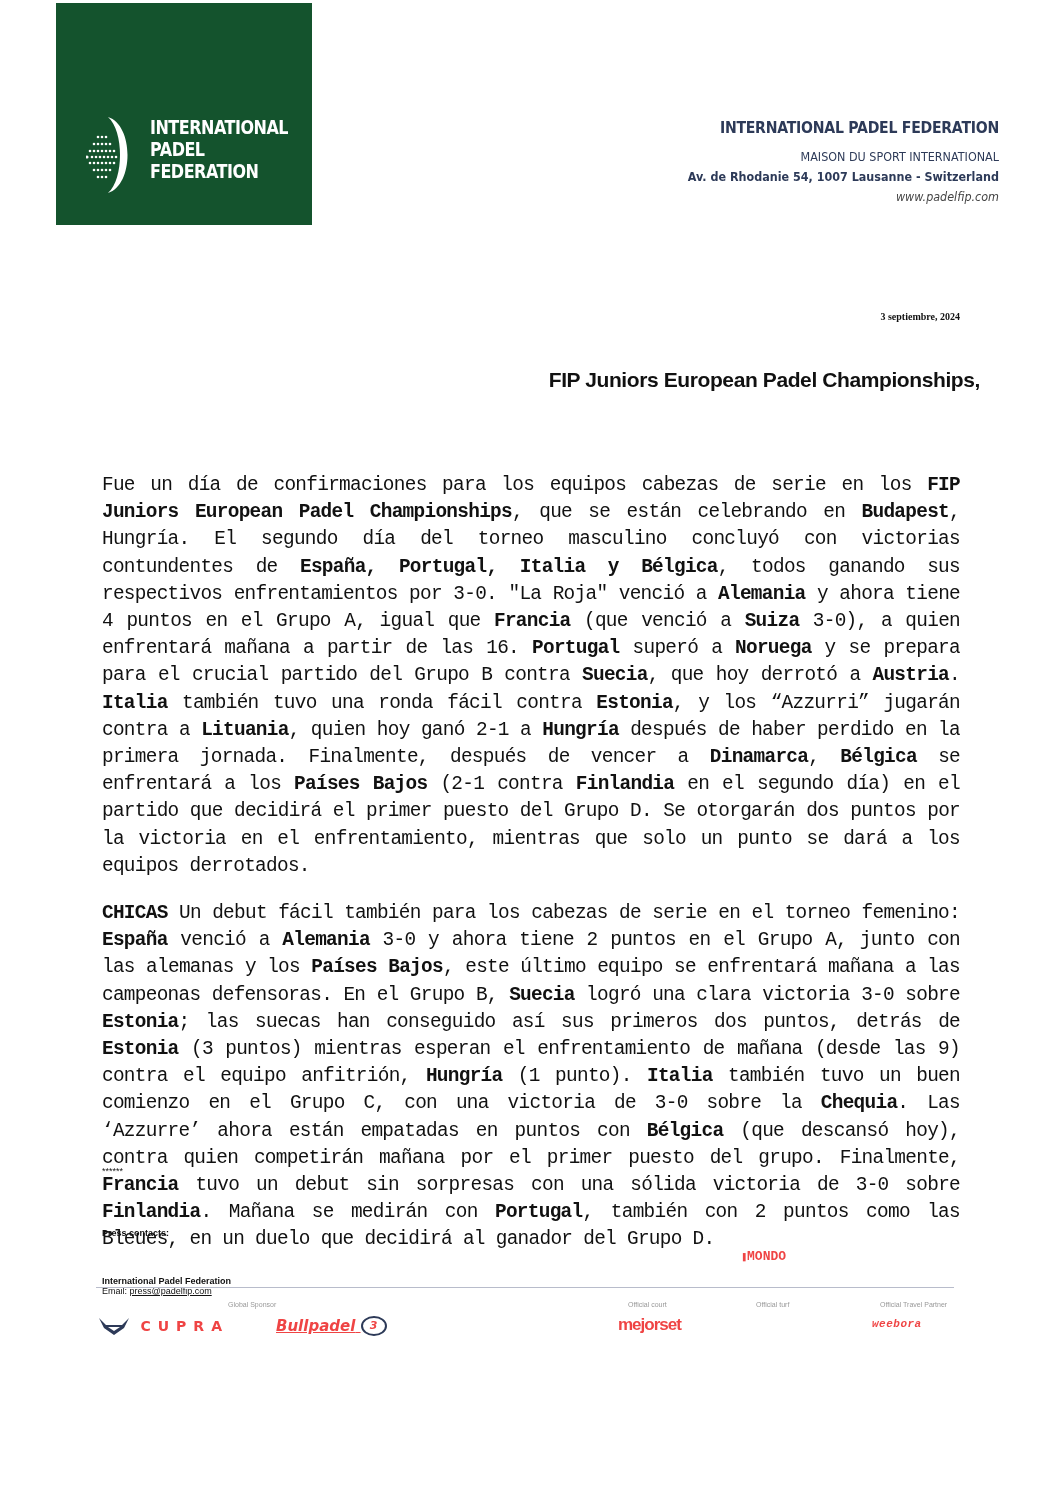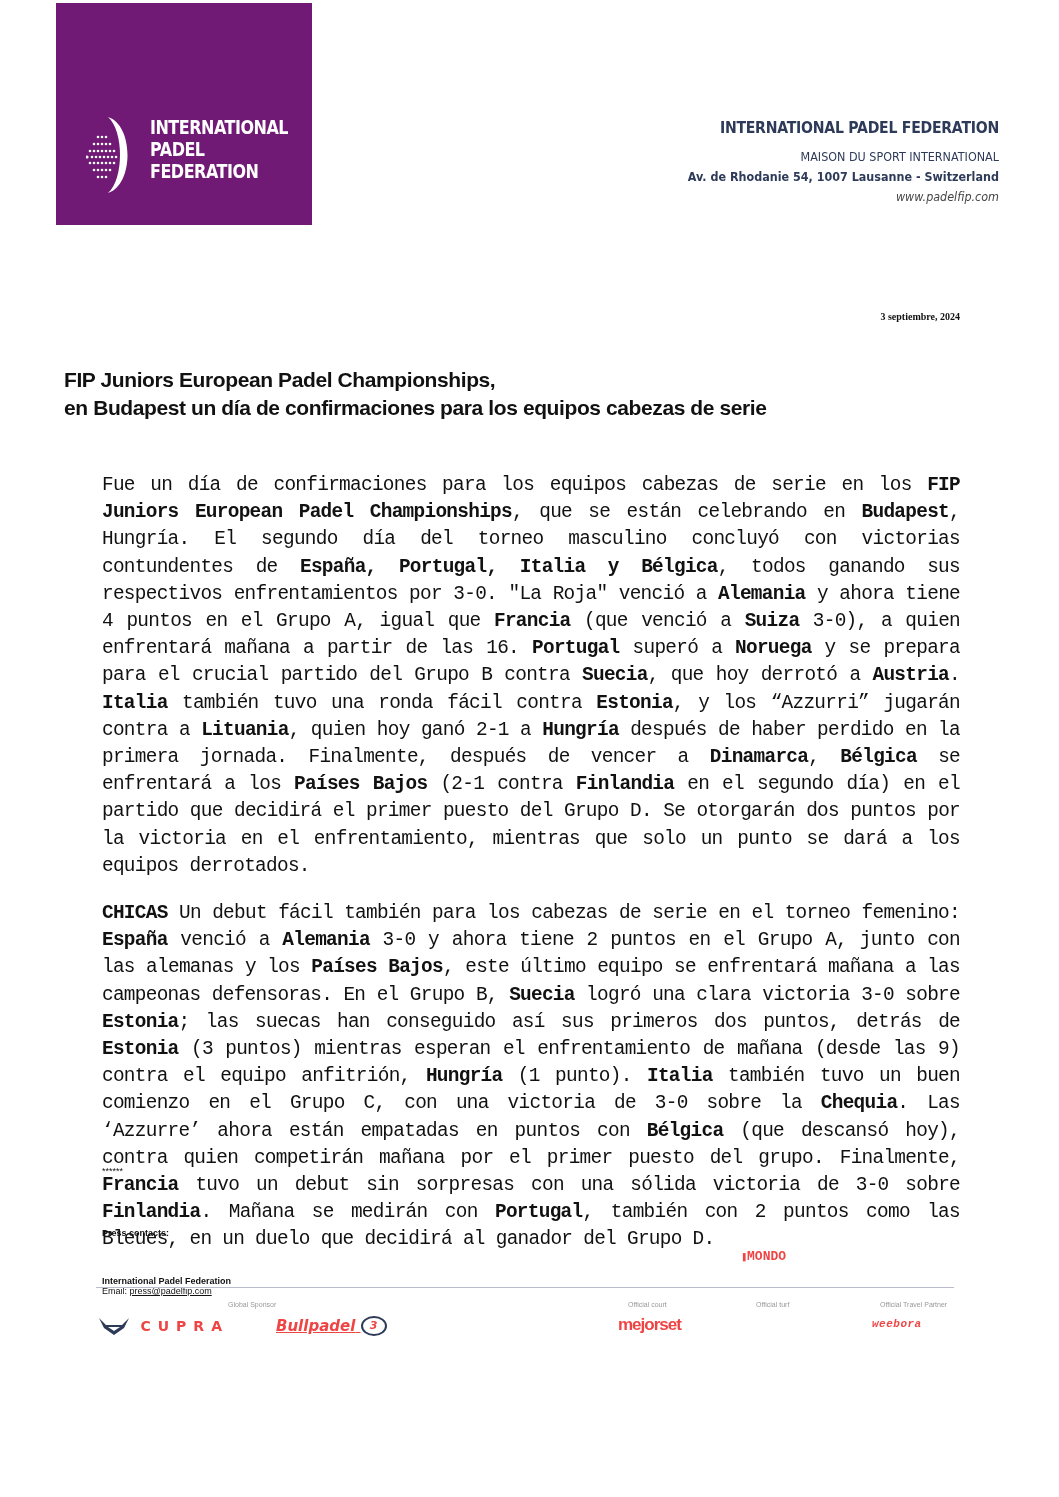--- a/index.html
+++ b/index.html
@@ -1,26 +1,26 @@
 <!DOCTYPE html>
 <html><head>
 <meta charset="utf-8">
 <style>
   html, body { margin:0; padding:0; background:#ffffff; }
   body { width:1059px; height:1497px; position:relative; overflow:hidden; font-family:"Liberation Sans", sans-serif; color:#111; }
-  .logo-block { position:absolute; left:56px; top:3px; width:256px; height:222px; background:#701a75; }
+  .logo-block { position:absolute; left:56px; top:3px; width:256px; height:222px; background:#14532d; }
   .logo-mark { position:absolute; left:30px; top:112px; width:46px; height:80px; }
   .logo-text { position:absolute; left:94px; top:114px; color:#fff; font-family:"DejaVu Sans", sans-serif; font-weight:bold; font-size:19.5px; line-height:22px; letter-spacing:-0.6px; transform:scaleX(0.82); transform-origin:left top; white-space:nowrap; }
   .org-info { position:absolute; right:60px; top:118px; text-align:right; color:#2d3a58; font-family:"DejaVu Sans", sans-serif; }
   .org-name { font-weight:bold; font-size:16px; letter-spacing:-0.3px; transform:scaleX(0.88); transform-origin:right top; white-space:nowrap; margin-bottom:10px; }
   .org-line { font-size:13px; transform:scaleX(0.86); transform-origin:right top; white-space:nowrap; line-height:20px; }
   .org-line.b { font-weight:bold; }
   .org-web { font-size:13px; font-style:italic; color:#444; transform:scaleX(0.86); transform-origin:right top; line-height:20px; }
   .date { position:absolute; right:99px; top:311px; font-family:"Liberation Serif", serif; font-weight:bold; font-size:10px; }
-  .title { position:absolute; left:64px; width:900px; top:366px; text-align:left; font-weight:bold; font-size:21px; line-height:28px; letter-spacing:-0.4px; }
+  .title { position:absolute; left:80px; width:900px; top:366px; text-align:right; font-weight:bold; font-size:21px; line-height:28px; letter-spacing:-0.4px; }
   .body { position:absolute; left:102px; width:858px; top:458px; font-size:19.4px; line-height:27.2px; letter-spacing:-0.7px; text-align:justify; }
   .body p { margin:14px 0 20px 0;font-family:Liberation Mono, monospace; }
   .body b { font-weight:bold; }
   .stars { position:absolute; left:102px; top:1166px; font-size:9px; }
   .contacts { position:absolute; left:102px; top:1191px; font-size:9px; line-height:10.5px; }
   .contacts .b { font-weight:bold;margin-top:37px; }
   .contacts a { color:#111; text-decoration:underline;margin-top:41px; }
   .footer-rule { position:absolute; left:96px; width:858px; top:1287px; height:1px; background:#b8bccb; }
   .sponsor-cap { position:absolute; font-size:7px; color:#999; white-space:nowrap; }
   .sponsor-logo { position:absolute; color:#ef4444; font-weight:bold; white-space:nowrap; }
@@ -83,21 +83,20 @@
   <div class="org-name">INTERNATIONAL PADEL FEDERATION</div>
   <div class="org-line">MAISON DU SPORT INTERNATIONAL</div>
   <div class="org-line b">Av. de Rhodanie 54, 1007 Lausanne - Switzerland</div>
   <div class="org-web">www.padelfip.com</div>
 </div>
 
 <div class="date">3 septiembre, 2024</div>
 
 <div class="title">
   <div>FIP Juniors European Padel Championships,</div>
-  <div>en Budapest un día de confirmaciones para los equipos cabezas de serie</div>
 </div>
 
 <div class="body">
   <p><span>Fue un día de confirmaciones para los equipos cabezas de serie en los </span><b>FIP Juniors European Padel Championships</b><span>, que se están celebrando en </span><b>Budapest</b><span>, Hungría. El segundo día del torneo masculino concluyó con victorias contundentes de </span><b>España, Portugal, Italia y Bélgica</b><span>, todos ganando sus respectivos enfrentamientos por 3-0. "La Roja" venció a </span><b>Alemania</b><span> y ahora tiene 4 puntos en el Grupo A, igual que </span><b>Francia</b><span> (que venció a </span><b>Suiza</b><span> 3-0), a quien enfrentará mañana a partir de las 16. </span><b>Portugal</b><span> superó a </span><b>Noruega</b><span> y se prepara para el crucial partido del Grupo B contra </span><b>Suecia</b><span>, que hoy derrotó a </span><b>Austria</b><span>. </span><b>Italia</b><span> también tuvo una ronda fácil contra </span><b>Estonia</b><span>, y los “Azzurri” jugarán contra a </span><b>Lituania</b><span>, quien hoy ganó 2-1 a </span><b>Hungría</b><span> después de haber perdido en la primera jornada. Finalmente, después de vencer a </span><b>Dinamarca</b><span>, </span><b>Bélgica</b><span> se enfrentará a los </span><b>Países Bajos</b><span> (2-1 contra </span><b>Finlandia</b><span> en el segundo día) en el partido que decidirá el primer puesto del Grupo D. Se otorgarán dos puntos por la victoria en el enfrentamiento, mientras que solo un punto se dará a los equipos derrotados.</span></p>
   <p><b>CHICAS</b><span> Un debut fácil también para los cabezas de serie en el torneo femenino: </span><b>España</b><span> venció a </span><b>Alemania</b><span> 3-0 y ahora tiene 2 puntos en el Grupo A, junto con las alemanas y los </span><b>Países Bajos</b><span>, este último equipo se enfrentará mañana a las campeonas defensoras. En el Grupo B, </span><b>Suecia</b><span> logró una clara victoria 3-0 sobre </span><b>Estonia</b><span>; las suecas han conseguido así sus primeros dos puntos, detrás de </span><b>Estonia</b><span> (3 puntos) mientras esperan el enfrentamiento de mañana (desde las 9) contra el equipo anfitrión, </span><b>Hungría</b><span> (1 punto). </span><b>Italia</b><span> también tuvo un buen comienzo en el Grupo C, con una victoria de 3-0 sobre la </span><b>Chequia</b><span>. Las ‘Azzurre’ ahora están empatadas en puntos con </span><b>Bélgica</b><span> (que descansó hoy), contra quien competirán mañana por el primer puesto del grupo. Finalmente, </span><b>Francia</b><span> tuvo un debut sin sorpresas con una sólida victoria de 3-0 sobre </span><b>Finlandia</b><span>. Mañana se medirán con </span><b>Portugal</b><span>, también con 2 puntos como las Bleues, en un duelo que decidirá al ganador del Grupo D.</span></p>
 </div>
 
 <div class="stars">******</div>
 
 <div class="contacts">

